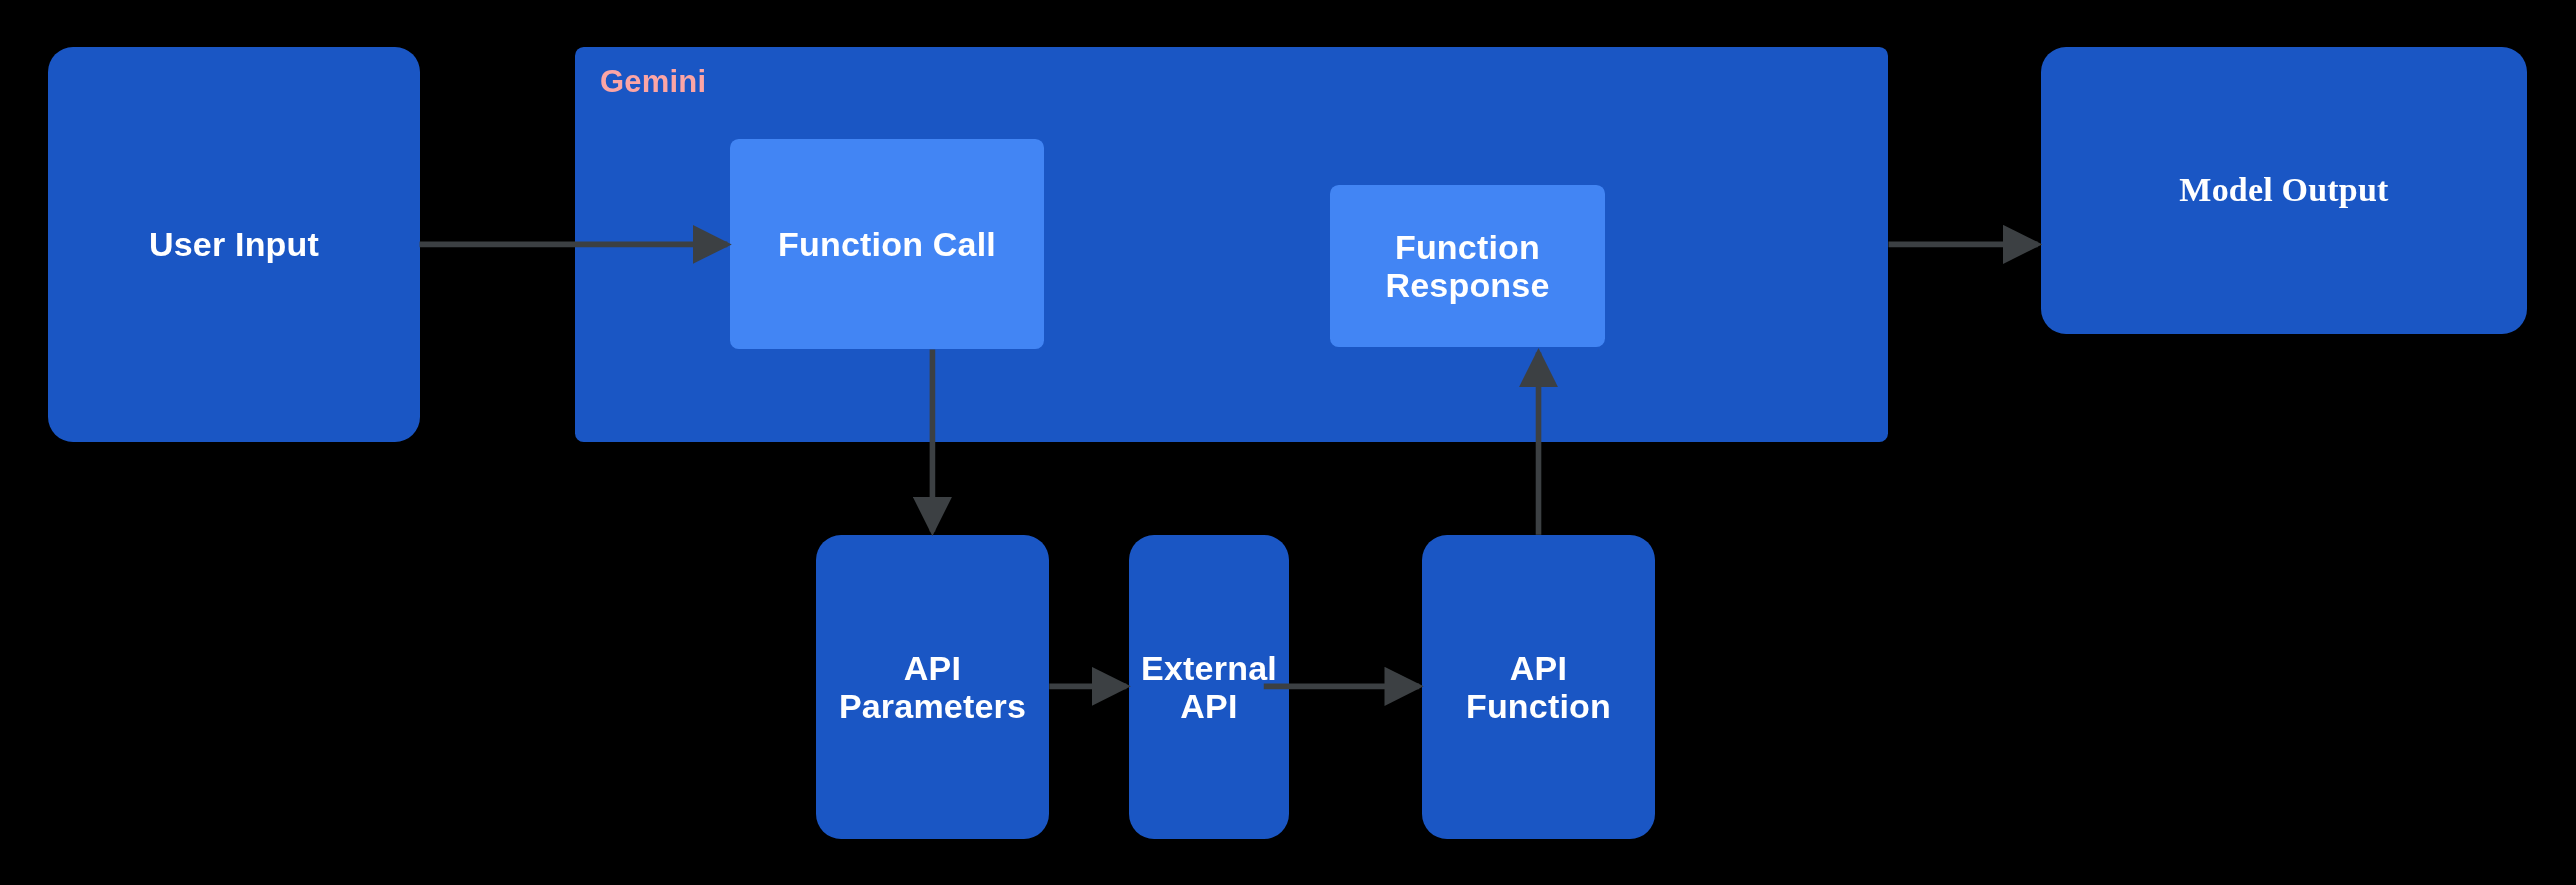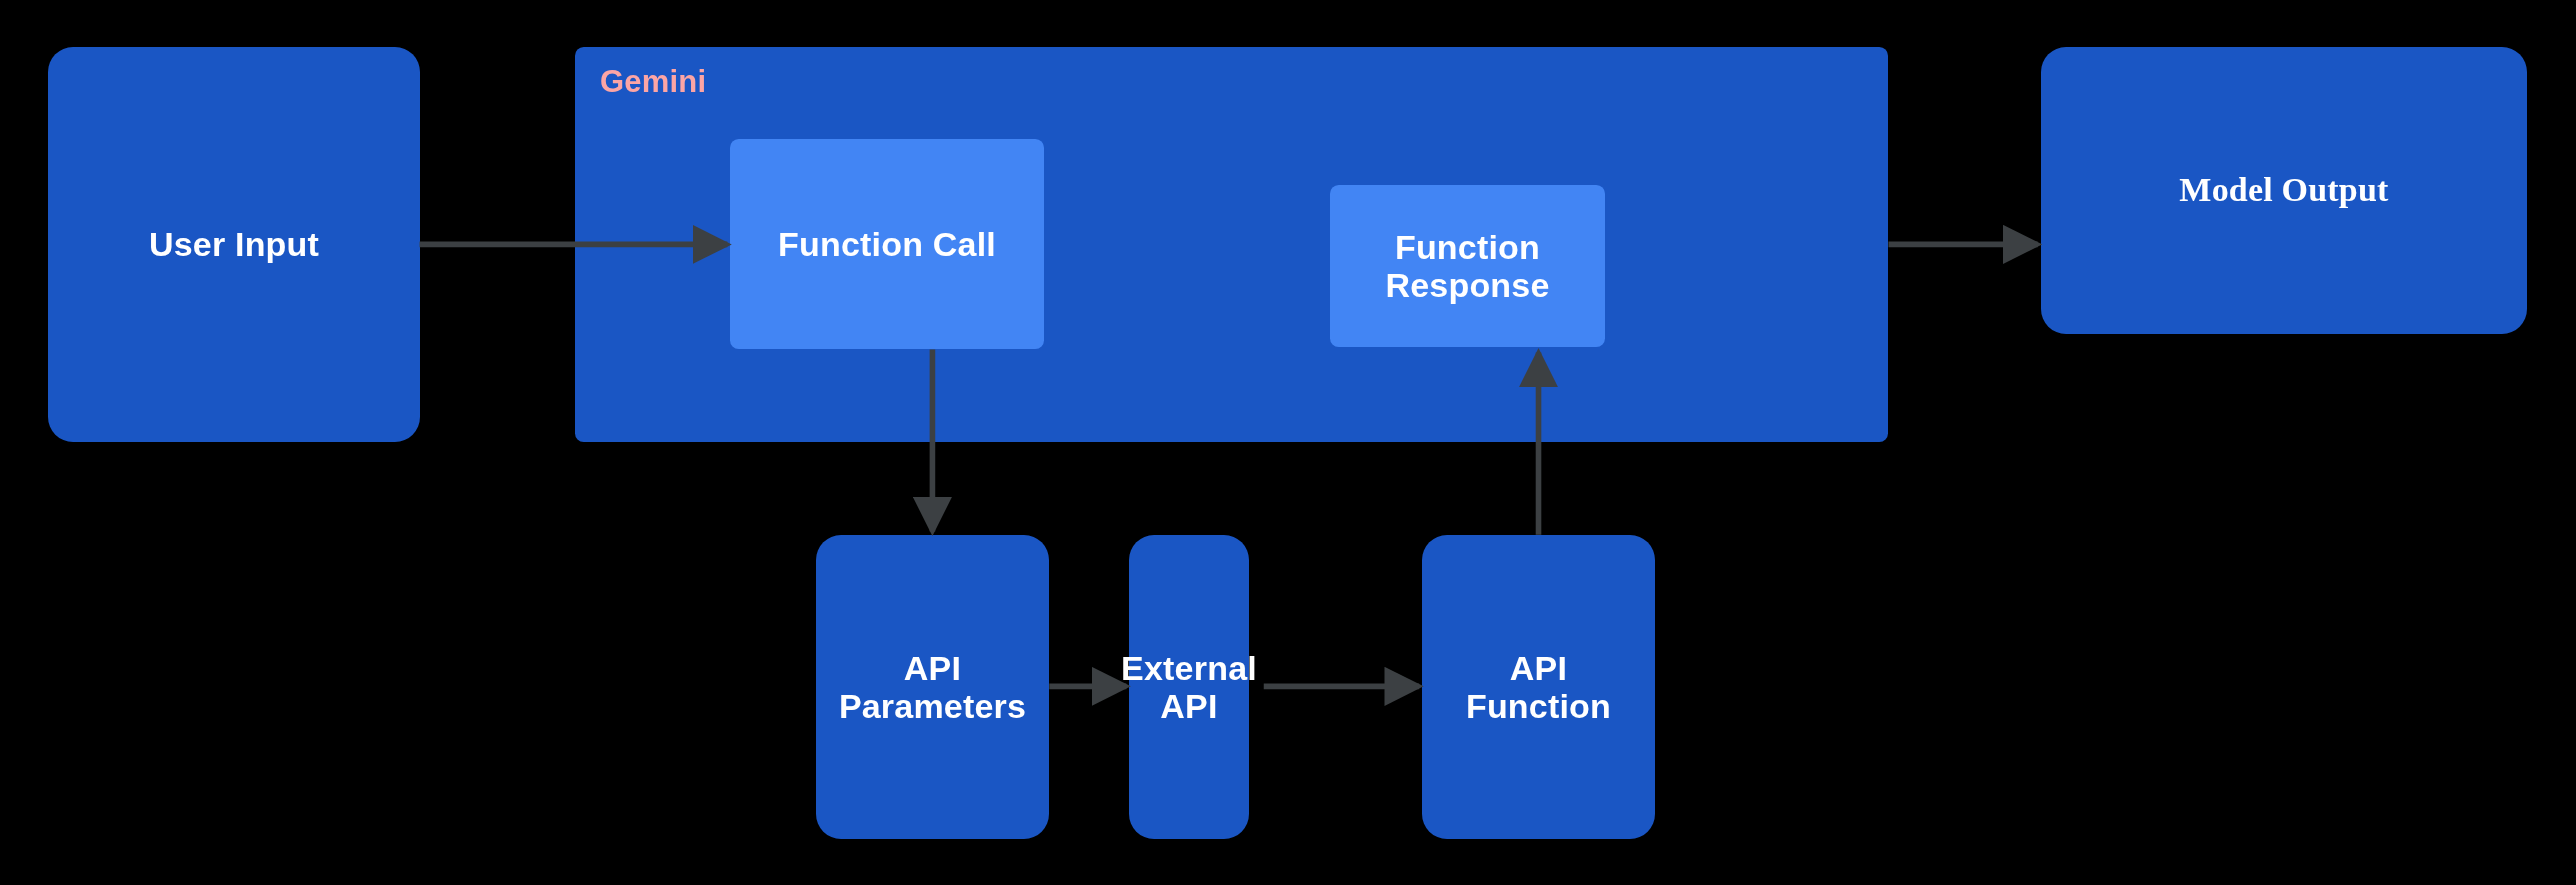--- a/index.html
+++ b/index.html
@@ -67,21 +67,21 @@
   }
 
   
   #user-input      { left: 48px;   top: 47px;   width: 372px;  height: 395px; }
   #gemini-group    { left: 575px;  top: 47px;   width: 1313px; height: 395px; }
   #gemini-label    { left: 600px;  top: 64px; }
   #function-call   { left: 730px; top: 139px;  width: 314px;  height: 210px; }
   #function-resp   { left: 1330px; top: 139px;  width: 275px;  height: 162px; margin-top: 46px; }
   #model-output    { left: 2041px; top: 47px;   width: 486px;  height: 287px; font-family: Liberation Serif, serif; }
   #api-params      { left: 816px; top: 535px;  width: 233px;  height: 304px; }
-  #external-api    { left: 1129px; top: 535px;  width: 120px;  height: 304px; }
+  #external-api    { left: 1129px; top: 535px;  width: 160px;  height: 304px; }
   #api-response    { left: 1422px; top: 535px;  width: 233px;  height: 304px; }
 </style>
 </head>
 <body>
 
 <div id="canvas">
 
   <div class="group" id="gemini-group"></div>
   <div class="group-label" id="gemini-label">Gemini</div>
 

